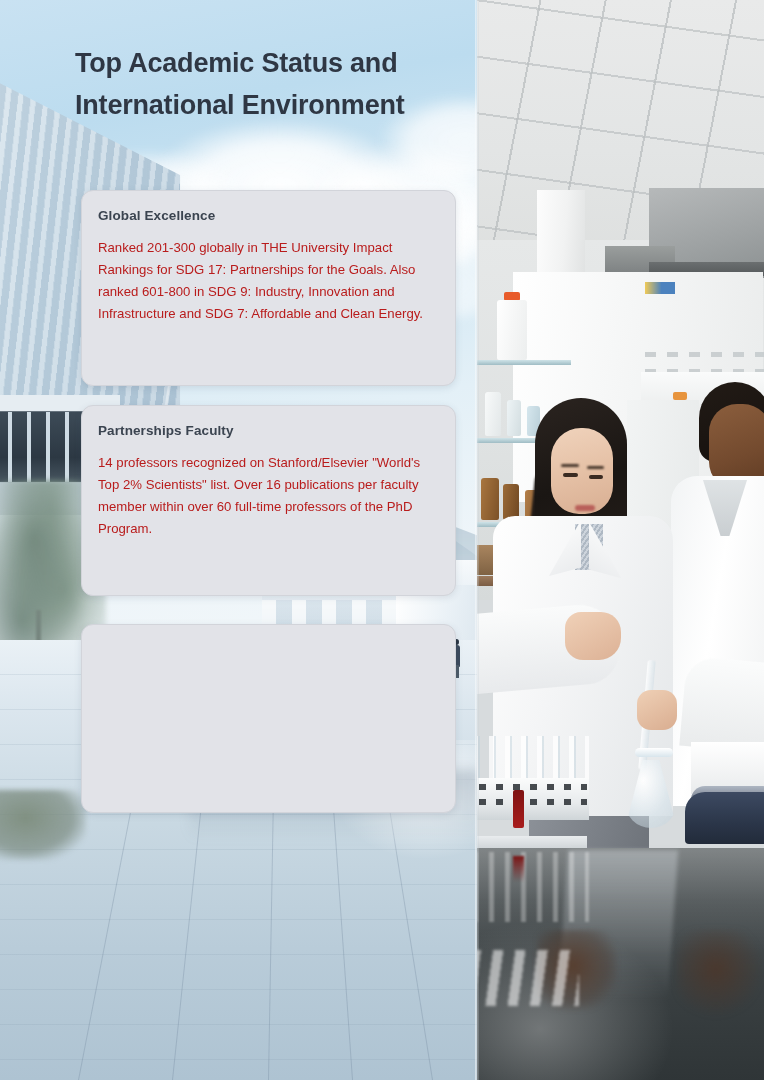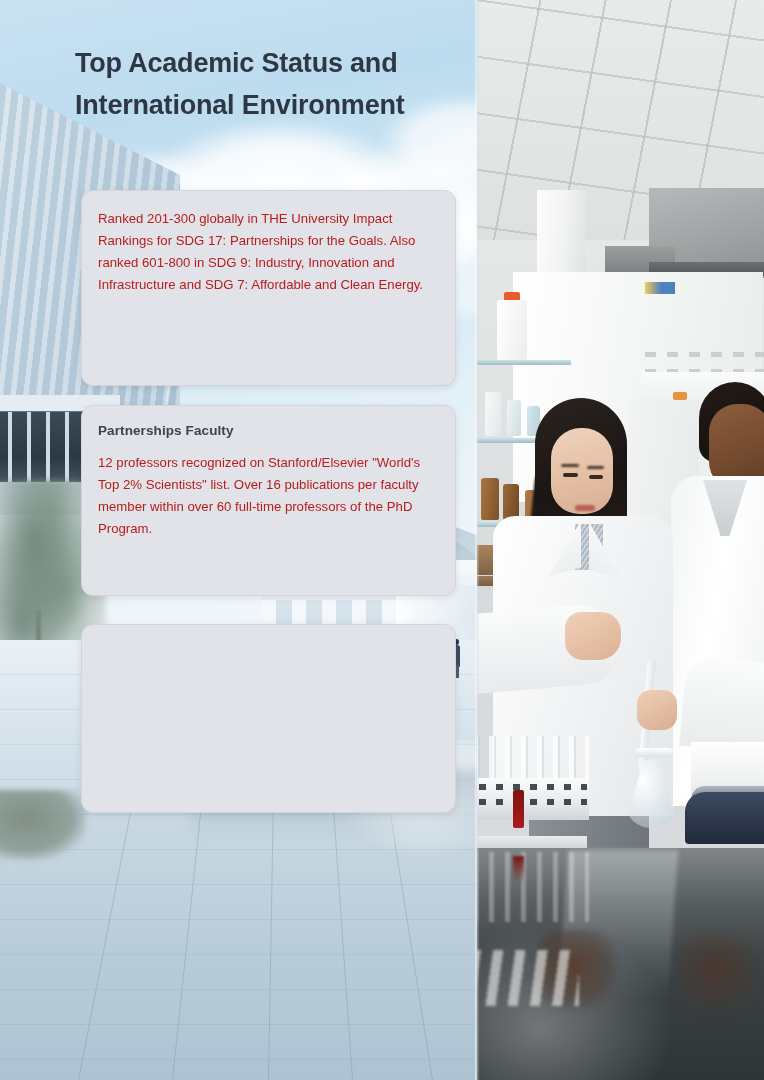--- a/index.html
+++ b/index.html
@@ -637,25 +637,26 @@
     <div class="bench-lightstrip"></div>
   </div>
 
   <div class="seam"></div>
 
   <div class="content">
 
     <h1 class="page-title">Top Academic Status and International Environment</h1>
 
     <div class="card card-1">
+      <div class="card-title">Global Excellence</div>
       <div class="card-body">Ranked 201-300 globally in THE University Impact Rankings for SDG 17: Partnerships for the Goals. Also ranked 601-800 in SDG 9: Industry, Innovation and Infrastructure and SDG 7: Affordable and Clean Energy.</div>
     </div>
 
     <div class="card card-2">
       <div class="card-title">Partnerships Faculty</div>
-      <div class="card-body">12 professors recognized on Stanford/Elsevier "World's Top 2% Scientists" list. Over 16 publications per faculty member within over 60 full-time professors of the PhD Program.</div>
+      <div class="card-body">14 professors recognized on Stanford/Elsevier "World's Top 2% Scientists" list. Over 16 publications per faculty member within over 60 full-time professors of the PhD Program.</div>
     </div>
 
     <div class="card card-3">
     </div>
 
   </div>
 </div>
 
 </body></html>

